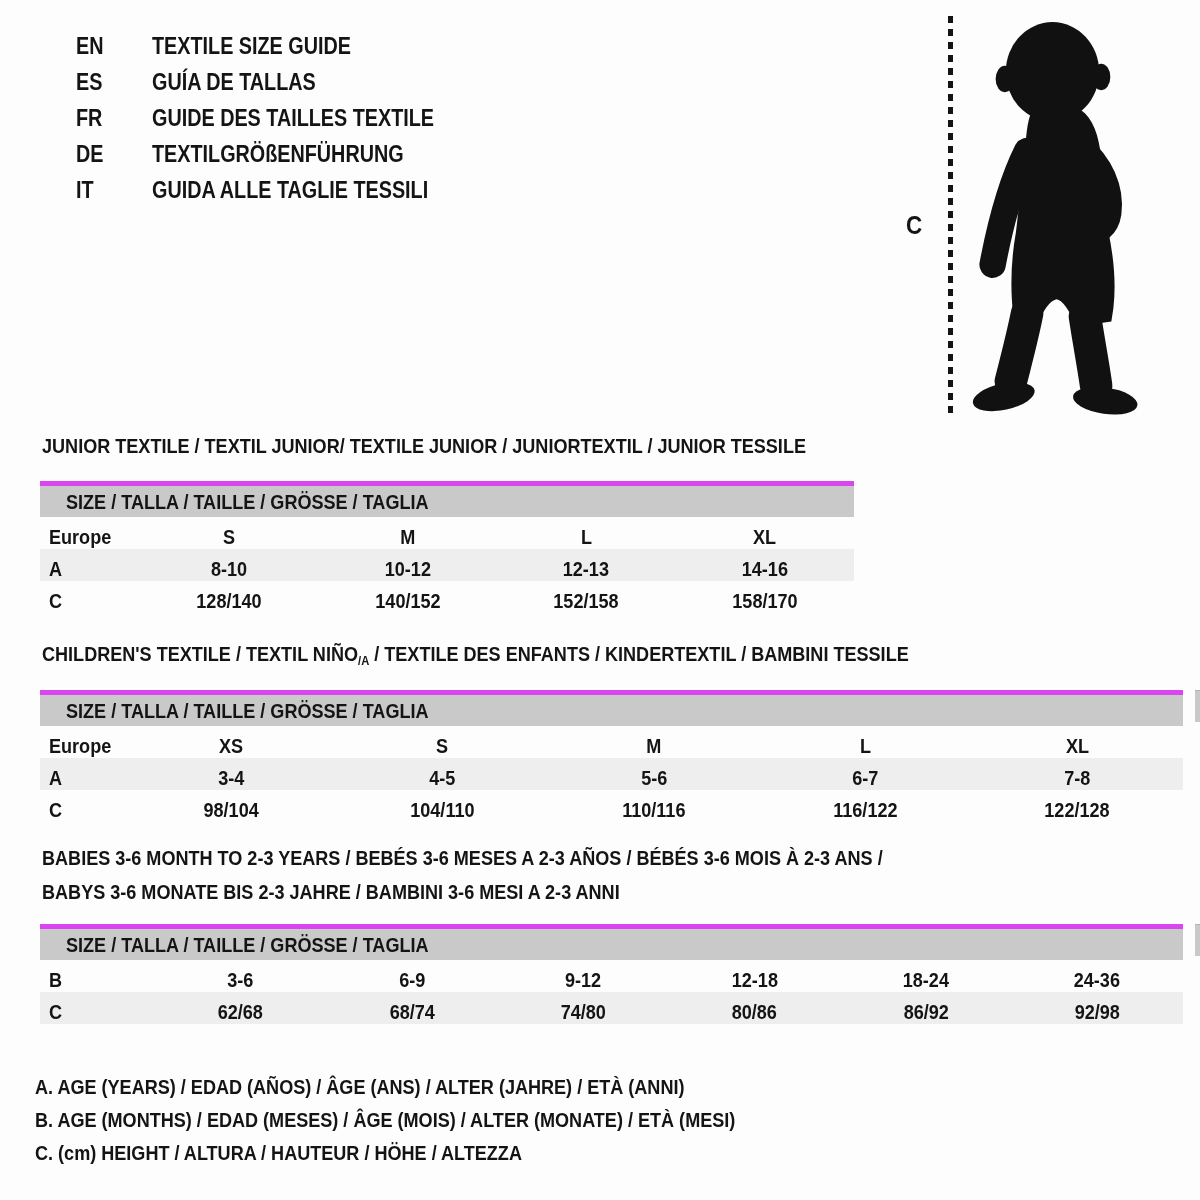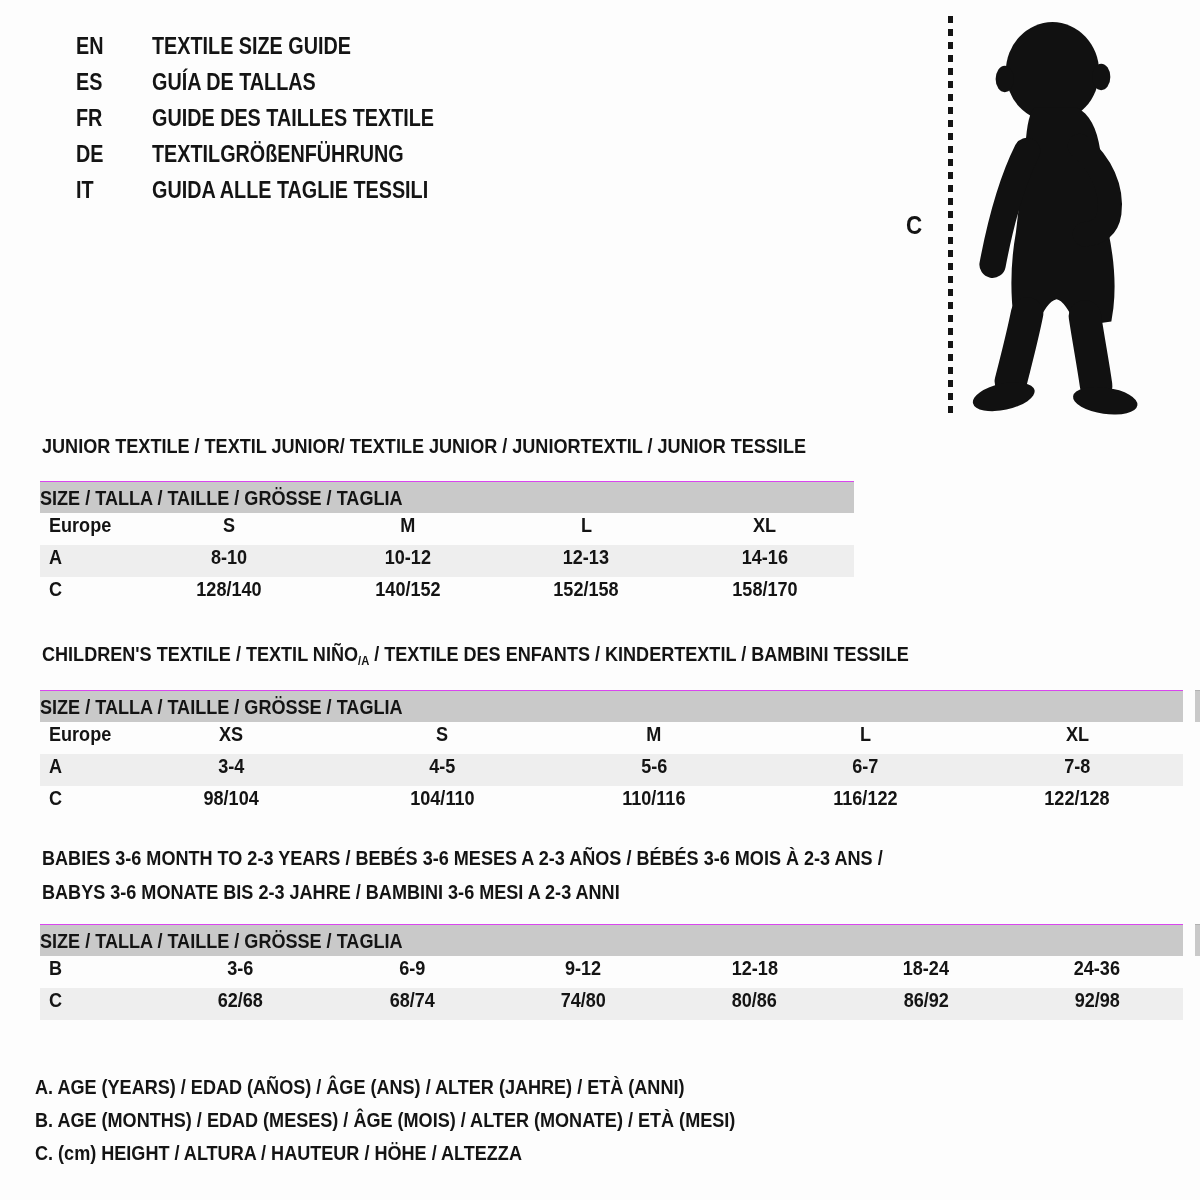--- a/index.html
+++ b/index.html
@@ -31,24 +31,24 @@
 
   
   .section-title{position:absolute;left:42px;font-size:21px;}
   .title-sub{font-size:13px;position:relative;top:4px;}
 
   
   .sg-table{position:absolute;left:40px;}
   .bar{
     height:31px;line-height:31px;
     background:#c9c9c9;
-    padding-left:0;font-size:21px;
-    border-top:1px solid #d946ef;
+    padding-left:26px;font-size:21px;
+    border-top:5px solid #d946ef;
   }
-  .trow{display:flex;height:32px;align-items:flex-start;font-size:21px;}
+  .trow{display:flex;height:32px;align-items:flex-end;font-size:21px;}
   .trow.stripe{background:#eeeeee;}
   .label-cell{padding-left:9px;box-sizing:border-box;}
   .value-cell{flex:1;text-align:center;display:flex;justify-content:center;align-items:center;}
   .junior .label-cell{width:100px;}
   .children .label-cell{width:85px;}
   .babies .label-cell{width:115px;}
   .bar-sliver{position:absolute;width:5px;height:31px;background:#c9c9c9;border-top:1px solid #b2b2b2;}
 
   
   .legend{position:absolute;left:35px;top:1070px;}

